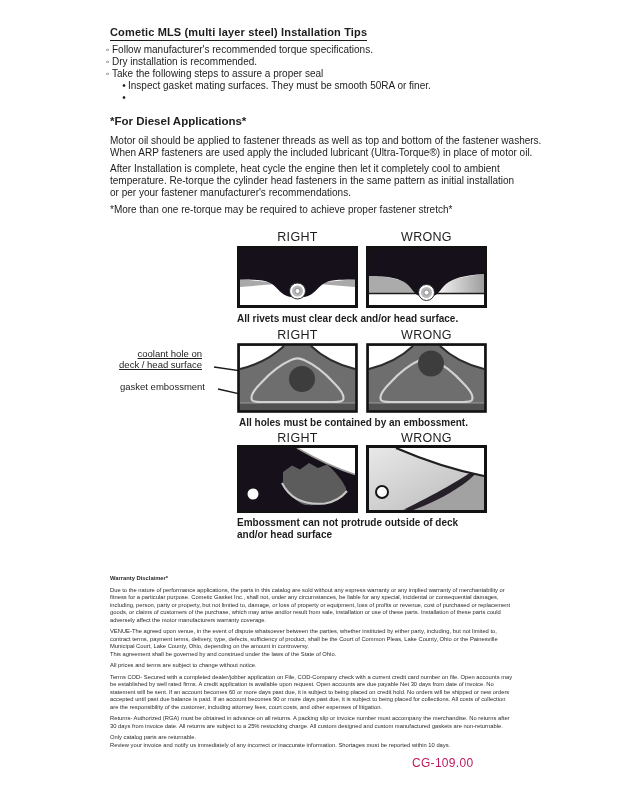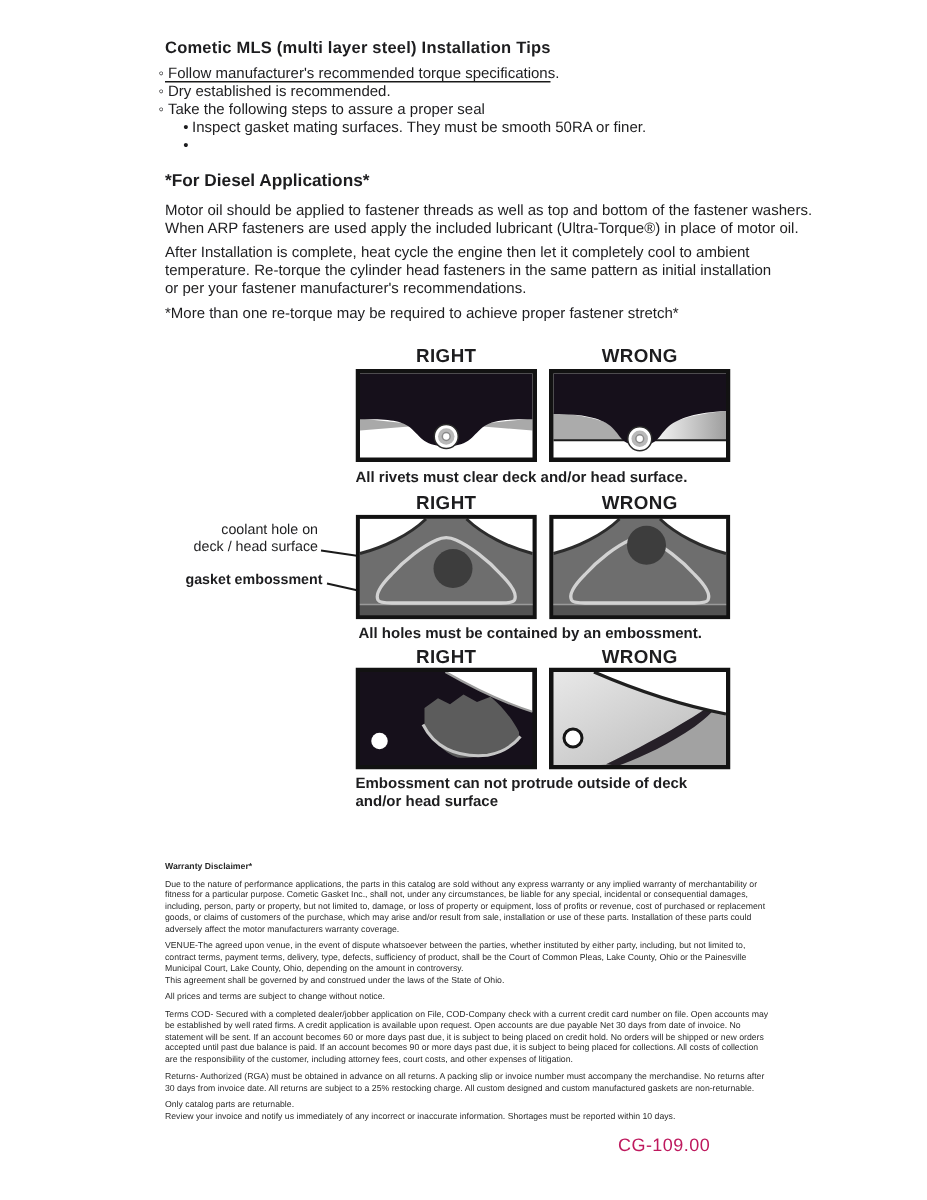--- a/index.html
+++ b/index.html
@@ -1,65 +1,65 @@
 <!DOCTYPE html>
 <html><head>
 <meta charset="utf-8">
 <style>
   html,body{margin:0;padding:0;background:#ffffff;}
   .page{position:relative;width:618px;height:800px;background:#ffffff;overflow:hidden;
         font-family:"Liberation Sans",sans-serif;color:#1d1d1f;}
   .abs{position:absolute;}
   .title{left:110px;top:26px;font-size:11px;font-weight:bold;letter-spacing:.15px;
-         border-bottom:1.6px solid #1a1a1a;padding-bottom:16px;}
+         border-bottom:1.6px solid #1a1a1a;padding-bottom:2px;}
   .tips{left:103px;top:44px;font-size:10px;line-height:12px;width:480px;}
   .tip{display:flex;align-items:flex-start;}
   .tip .m{width:9px;flex:0 0 9px;text-align:center;}
   .tip.sub{margin-left:17px;}
   .tip.sub .m{width:8px;flex:0 0 8px;}
   .diesel-h{left:110px;top:115px;font-size:11.5px;font-weight:bold;text-align:center;}
   .bodypara{left:110px;top:0;width:475px;font-size:10px;line-height:11.8px;white-space:pre-line;}
   .para1{top:135px;}
   .para2{top:163px;}
   .note{left:110px;top:204px;font-size:10px;}
-  .flabel{width:121px;text-align:center;font-size:12.5px;font-weight:bold;letter-spacing:.3px;}
+  .flabel{width:121px;text-align:center;font-size:12.5px;font-weight:normal;letter-spacing:.3px;}
   .fl-l{left:237px;} .fl-r{left:366px;}
   .fl1{top:230px;} .fl2{top:328px;} .fl3{top:431px;}
   .panel{display:block;}
   .p1r{left:237px;top:246px;} .p1w{left:366px;top:246px;}
   .p2r{left:237px;top:343px;} .p2w{left:366px;top:343px;}
   .p3r{left:237px;top:445px;} .p3w{left:366px;top:445px;}
   .cap{font-size:10px;font-weight:bold;white-space:pre-line;line-height:11.5px;}
   .cap1{left:237px;top:313px;}
   .cap2{left:239px;top:417px;}
   .cap3{left:237px;top:517px;}
   .ann{font-size:9.5px;line-height:11px;text-align:right;width:110px;white-space:pre-line;}
-  .ann1{left:102px;top:348px;}
-  .ann2{left:105px;top:381px;font-weight:bold;}
+  .ann1{left:92px;top:348px;text-decoration:underline;}
+  .ann2{left:95px;top:381px;}
   .leads{left:210px;top:360px;}
   .legal{left:110px;top:575px;width:482px;font-size:5.8px;line-height:7.5px;color:#2a2a2a;}
   .legal p{margin:0 0 4px 0;white-space:pre-line;}
   .legal .lh{font-weight:bold;}
   .code{left:412px;top:756px;font-size:12px;letter-spacing:.3px;color:#be185d;}
 </style>
 </head>
 <body>
 
 <div class="page">
 
   <div class="abs title">Cometic MLS (multi layer steel) Installation Tips</div>
 
   <div class="abs tips">
     <div class="tip">
       <span class="m">◦</span>
       <span>Follow manufacturer's recommended torque specifications.</span>
     </div>
     <div class="tip">
       <span class="m">◦</span>
-      <span>Dry established is recommended.</span>
+      <span>Dry installation is recommended.</span>
     </div>
     <div class="tip">
       <span class="m">◦</span>
       <span>Take the following steps to assure a proper seal</span>
     </div>
     <div class="tip sub">
       <span class="m">•</span>
       <span>Inspect gasket mating surfaces.  They must be smooth 50RA or finer.</span>
     </div>
     <div class="tip sub">

